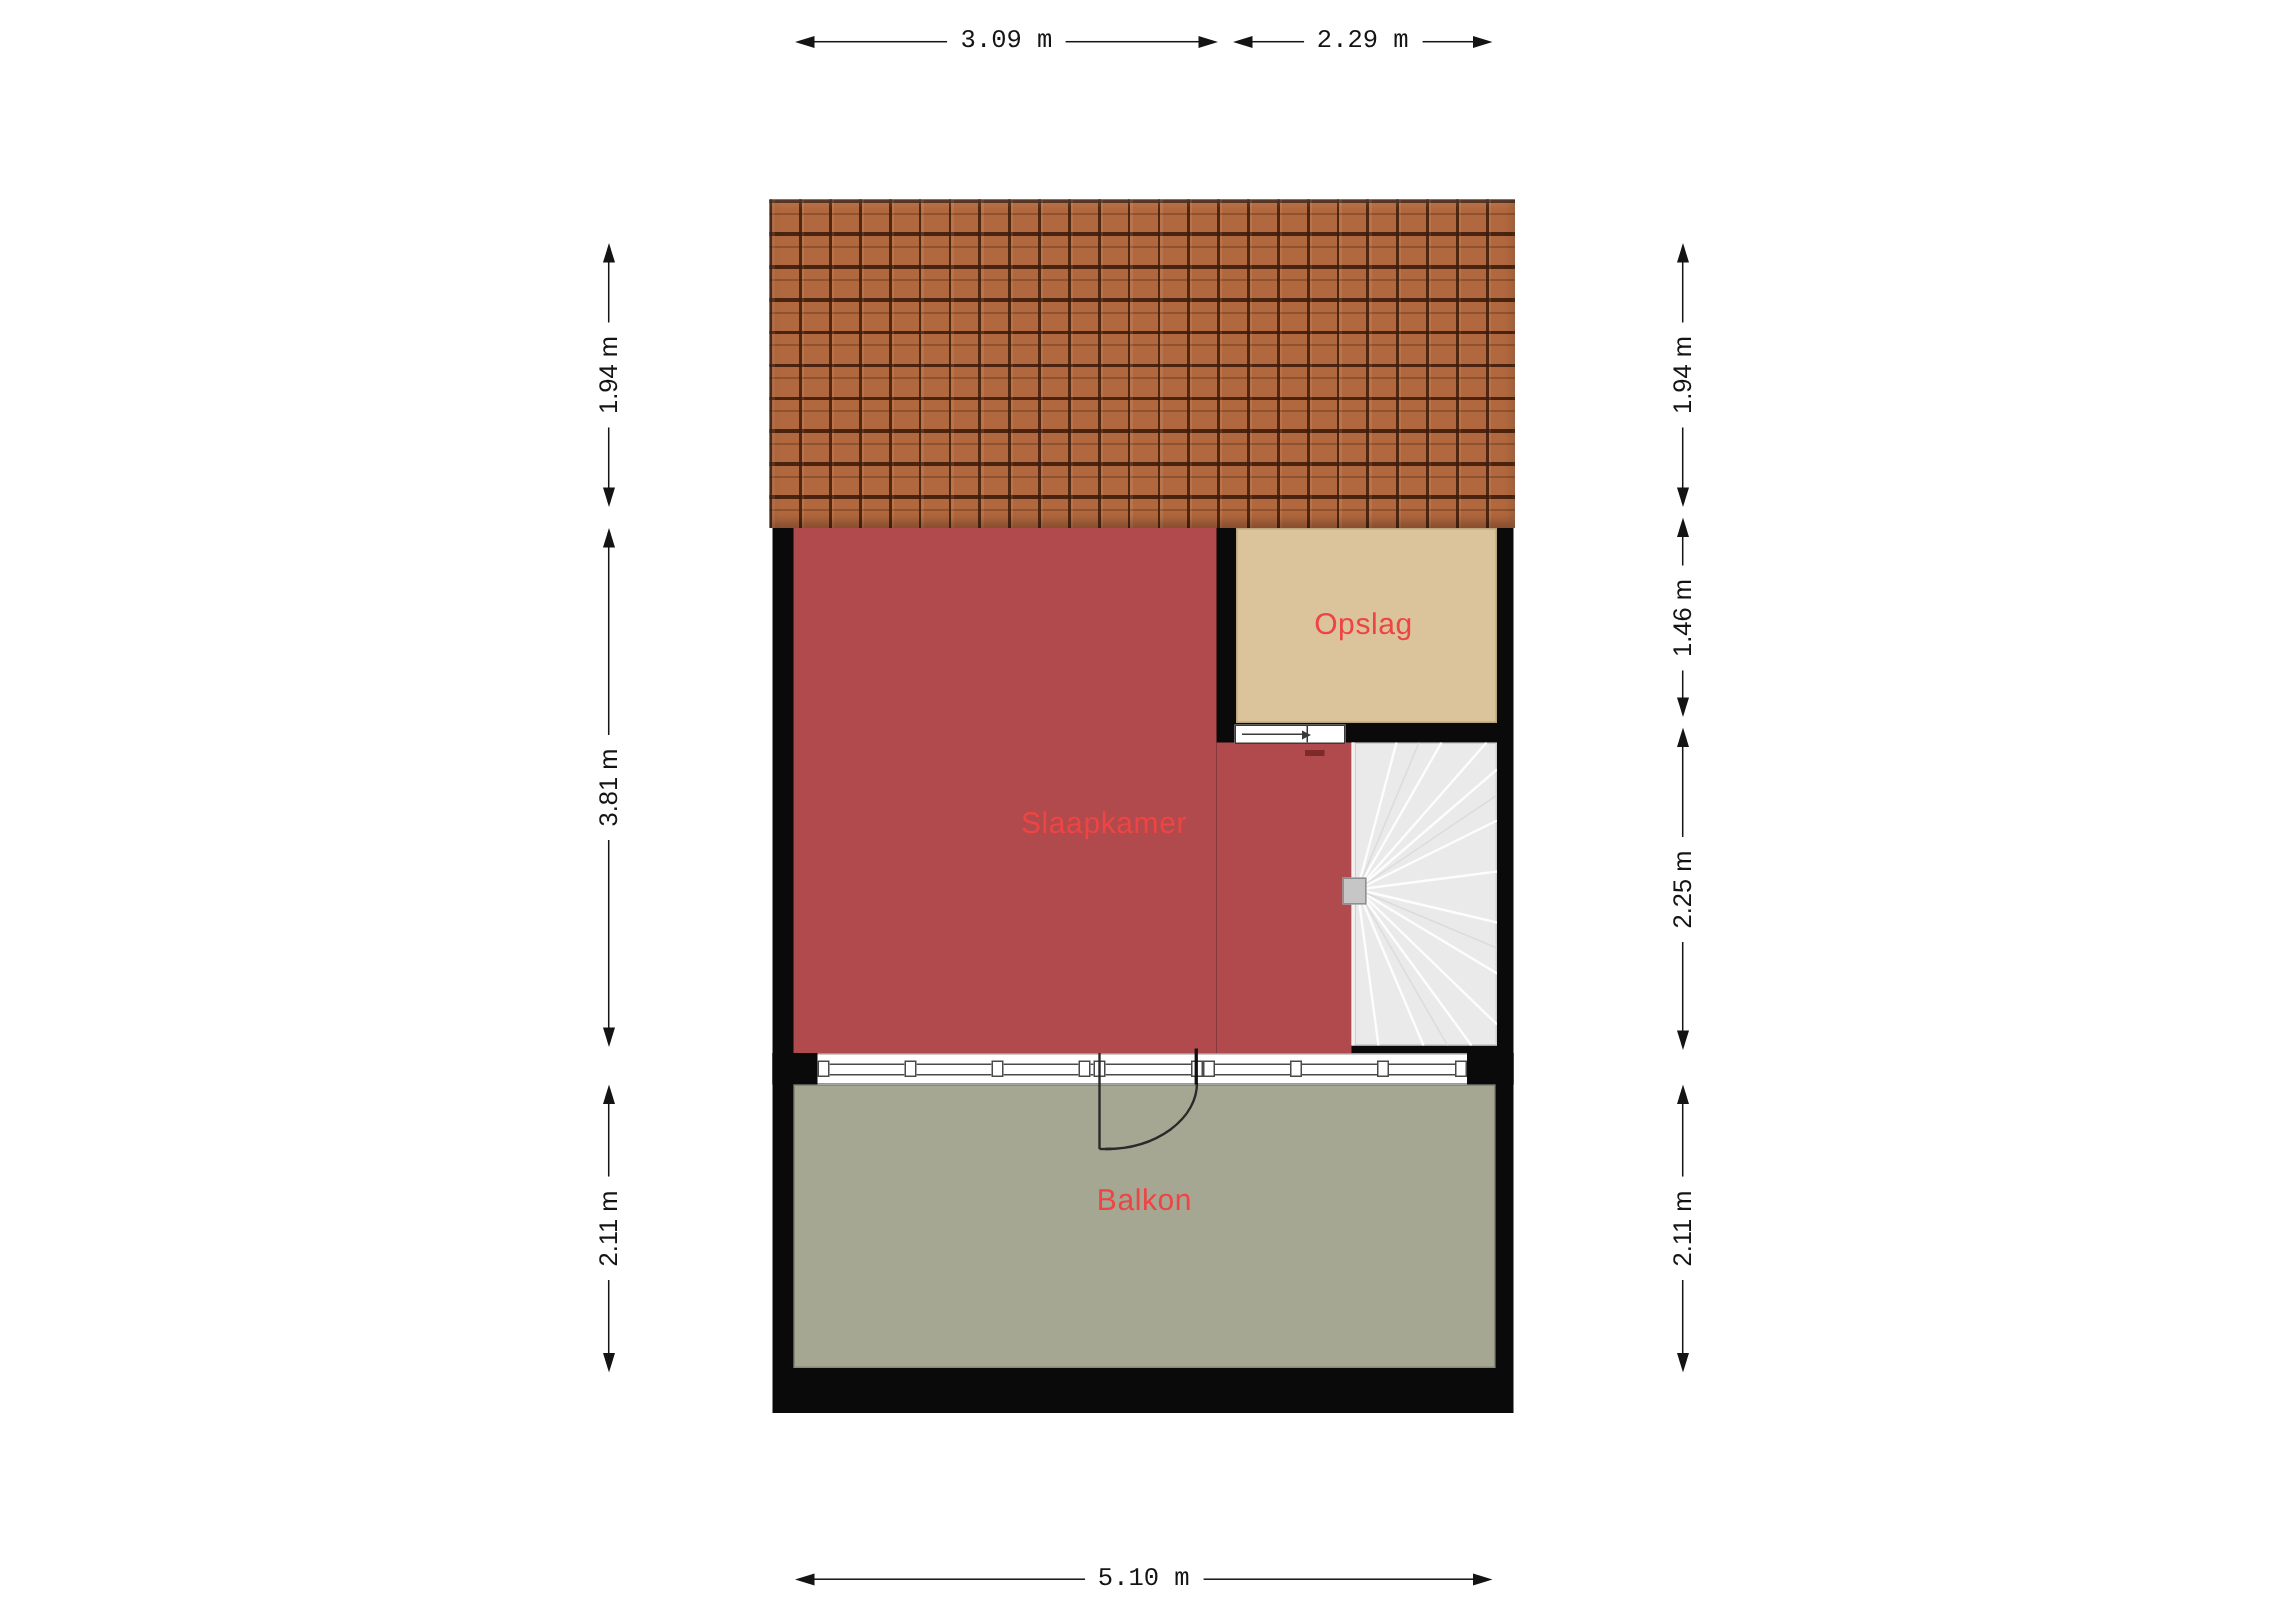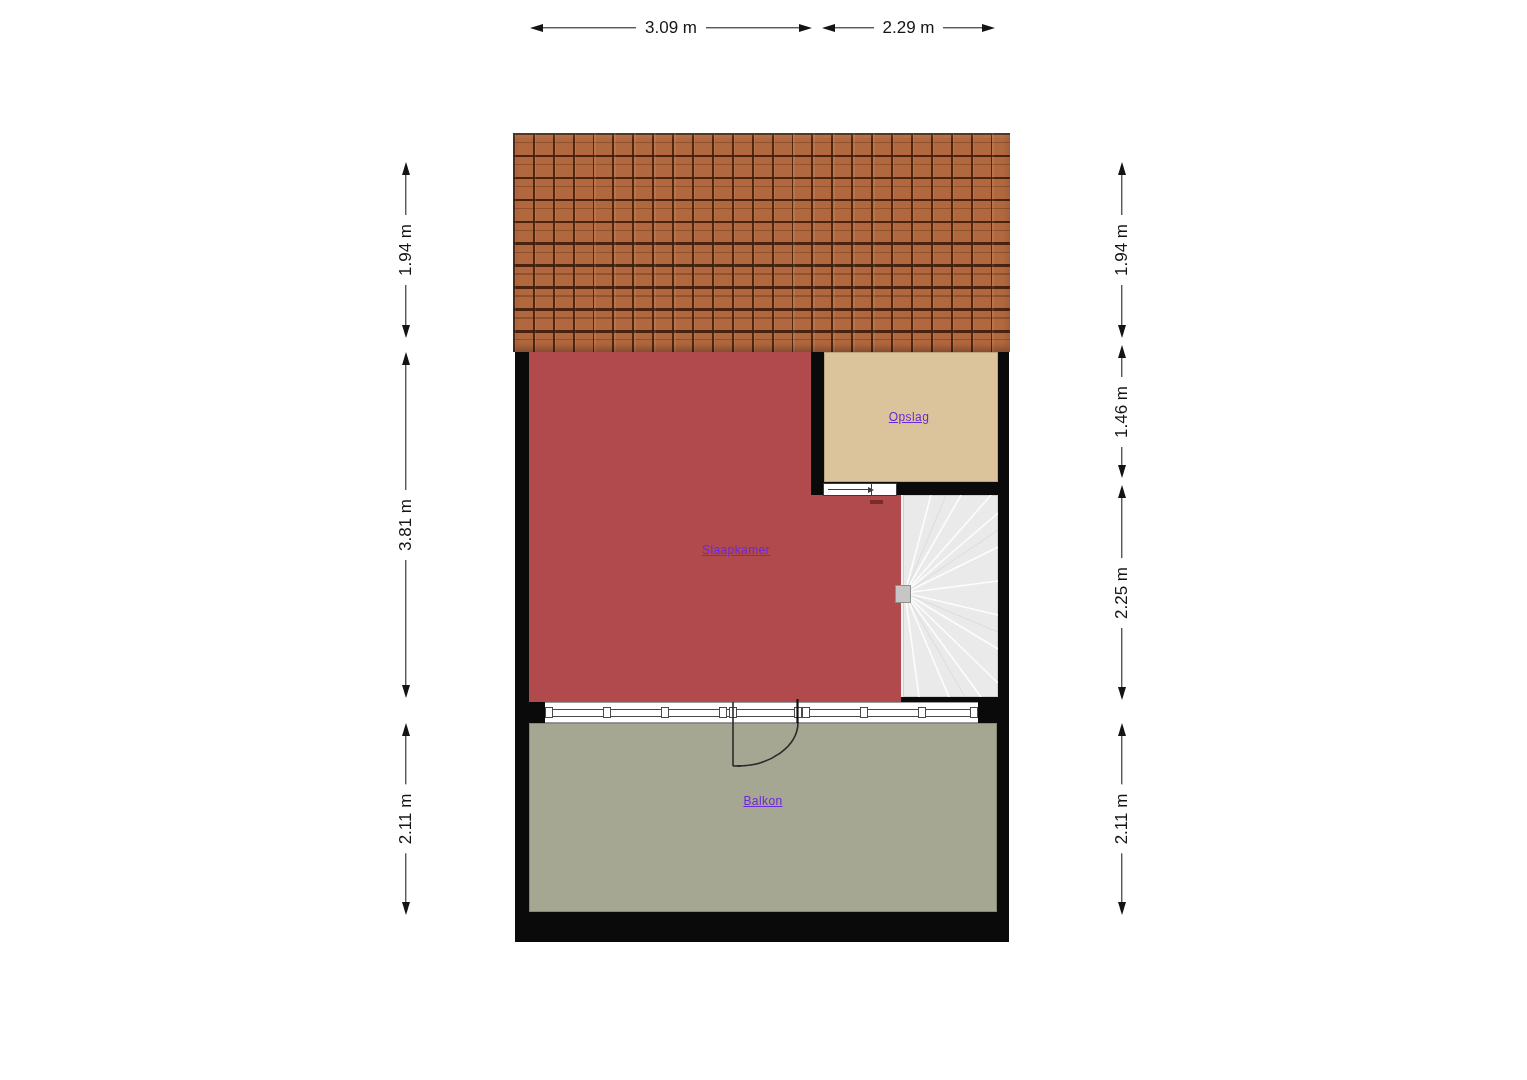--- a/index.html
+++ b/index.html
@@ -56,36 +56,36 @@
   .window-band .rail.r2{top:12.5px;}
   .window-band .post{position:absolute;top:4px;width:8px;height:11px;background:#ffffff;border:1.2px solid #4a4a4a;box-sizing:border-box;}
   .band-stub{top:702px;height:21px;background:#0a0a0a;}
   .band-stub.left{left:515px;width:30px;}
   .band-stub.right{left:978px;width:31px;}
 
   
   .overlay{left:0;top:0;width:1527px;height:1080px;pointer-events:none;}
 
   
-  .room-label{position:absolute;transform:translate(-50%,-50%);font-size:12px;color:#6d28d9;letter-spacing:0.4px;white-space:nowrap;text-decoration:underline;}
+  .room-label{position:absolute;transform:translate(-50%,-50%);font-size:20px;color:#ef4444;letter-spacing:0.4px;white-space:nowrap;}
 
   
   .dim{position:absolute;}
   .dim .dline{position:absolute;background:#141414;}
   .dim-h{height:24px;}
   .dim-h .dline{left:3px;right:3px;top:50%;height:1.4px;transform:translateY(-50%);}
   .dim-v{width:24px;}
   .dim-v .dline{top:3px;bottom:3px;left:50%;width:1.4px;transform:translateX(-50%);}
   .arr{position:absolute;width:0;height:0;border-style:solid;}
   .dim-h .arr-left{left:0;top:50%;transform:translateY(-50%);border-width:4.6px 13px 4.6px 0;border-color:transparent #141414 transparent transparent;}
   .dim-h .arr-right{right:0;top:50%;transform:translateY(-50%);border-width:4.6px 0 4.6px 13px;border-color:transparent transparent transparent #141414;}
   .dim-v .arr-up{top:0;left:50%;transform:translateX(-50%);border-width:0 4.6px 13px 4.6px;border-color:transparent transparent #141414 transparent;}
   .dim-v .arr-down{bottom:0;left:50%;transform:translateX(-50%);border-width:13px 4.6px 0 4.6px;border-color:#141414 transparent transparent transparent;}
   .dlabel{position:absolute;left:50%;top:50%;background:#ffffff;padding:0 9px;font-size:17px;color:#141414;white-space:nowrap;}
-  .dim-h .dlabel{transform:translate(-50%,-50%);}
+  .dim-h .dlabel{transform:translate(-50%,-50%);font-family:Liberation Mono, monospace;}
   .dim-v .dlabel{transform:translate(-50%,-50%) rotate(-90deg);}
 </style>
 </head>
 <body>
 
 <div class="canvas">
 
   <div class="abs walls"></div>
 
   <div class="abs roof"></div>
@@ -162,20 +162,26 @@
     <span class="arr arr-right"></span>
     <span class="dlabel">3.09 m</span>
   </div>
   <div class="dim dim-h" style="left:822px;top:16px;width:173px">
     <span class="dline"></span>
     <span class="arr arr-left"></span>
     <span class="arr arr-right"></span>
     <span class="dlabel">2.29 m</span>
   </div>
 
+  <div class="dim dim-h" style="left:530px;top:1041px;width:465px">
+    <span class="dline"></span>
+    <span class="arr arr-left"></span>
+    <span class="arr arr-right"></span>
+    <span class="dlabel">5.10 m</span>
+  </div>
 
   <div class="dim dim-v" style="left:394px;top:162px;height:176px">
     <span class="dline"></span>
     <span class="arr arr-up"></span>
     <span class="arr arr-down"></span>
     <span class="dlabel">1.94 m</span>
   </div>
   <div class="dim dim-v" style="left:394px;top:352px;height:346px">
     <span class="dline"></span>
     <span class="arr arr-up"></span>

